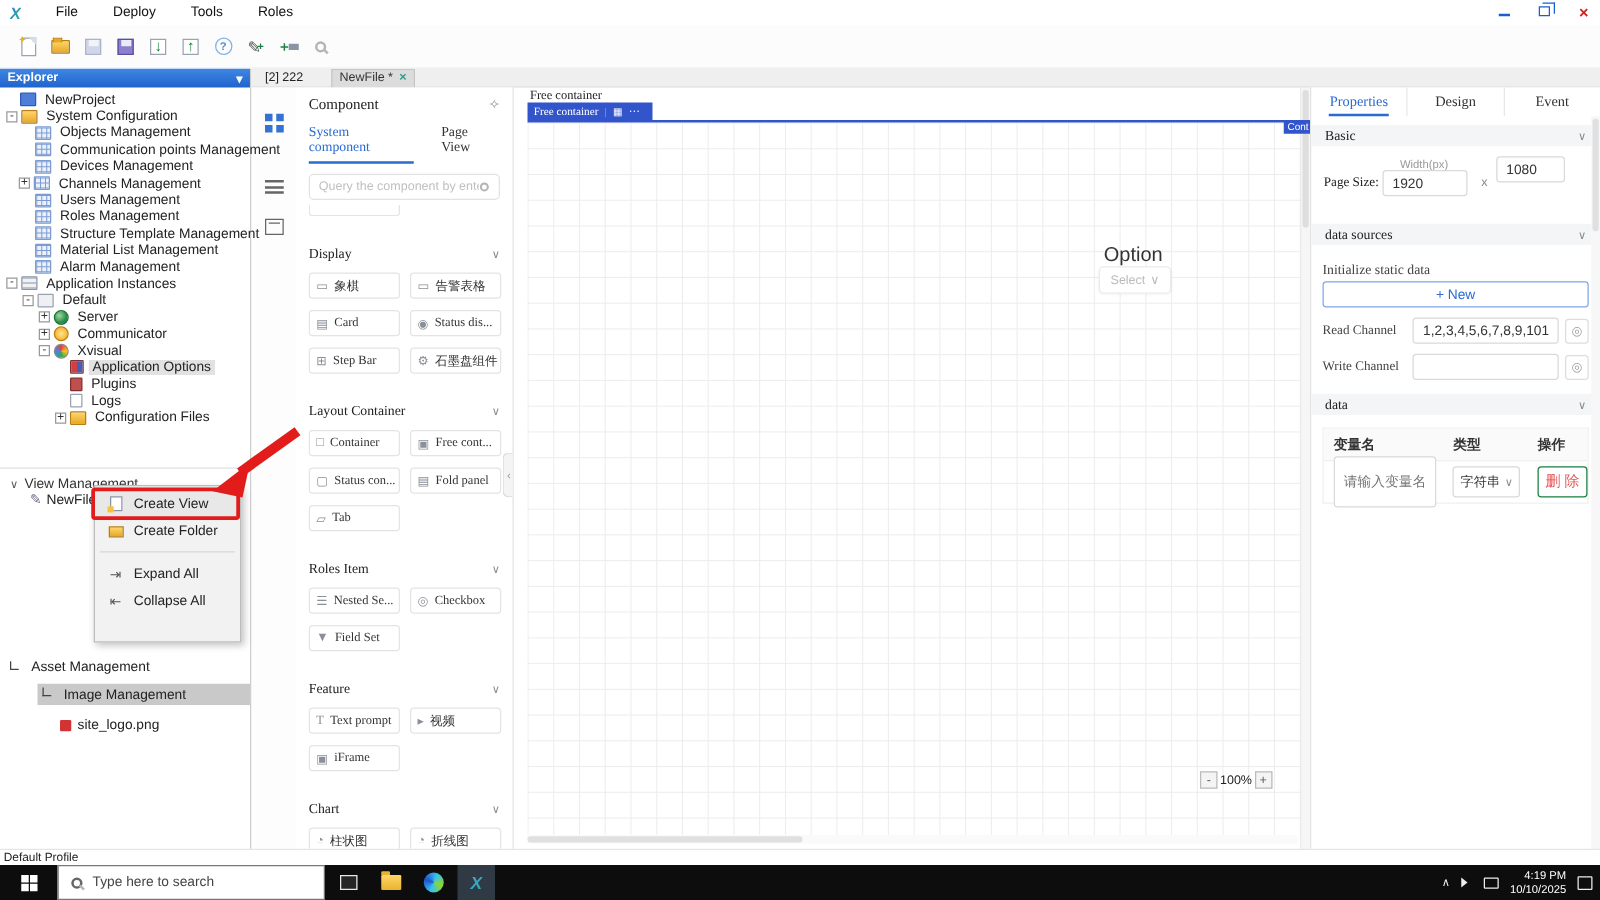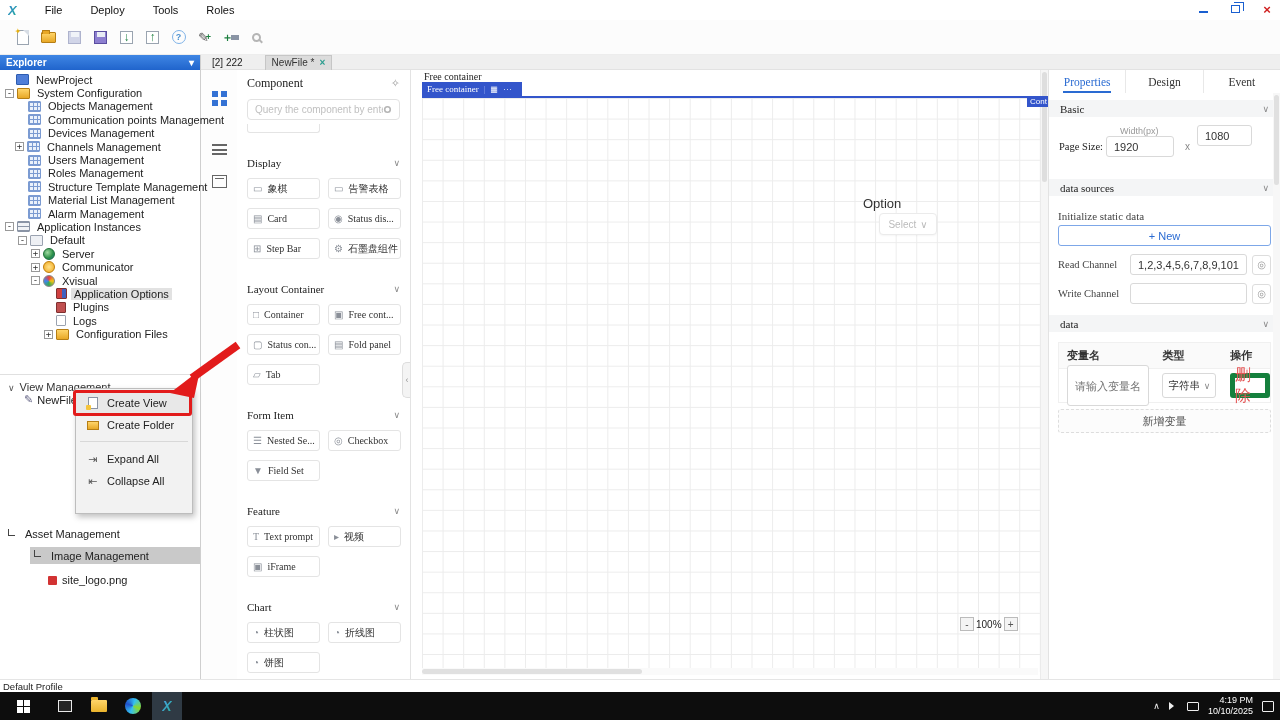--- a/index.html
+++ b/index.html
@@ -113,21 +113,21 @@
   .handle{position:absolute;right:-1px;top:292px;width:9px;height:36px;background:#f4f4f4;border:1px solid #ddd;border-right:none;border-radius:5px 0 0 5px;display:flex;align-items:center;justify-content:center;color:#999;font-size:9px}
 
   
   .canvas{position:absolute;left:411px;top:70px;width:637px;bottom:37px;background:#fff;z-index:3}
   .crumb{position:absolute;left:13px;top:1px;font-size:10px;color:#222;font-family:"Liberation Serif",serif}
   .chip{position:absolute;left:11px;top:12px;width:100px;height:14px;background:#3355cb;color:#fff;display:flex;align-items:center;gap:5px;padding:0 5px;font-size:9px;font-family:"Liberation Serif",serif}
   .chip .sepl{color:#9db0f0;font-size:8px}
   .chip .micon{font-size:8px}
   .page{position:absolute;left:11px;top:26px;width:618px;height:576px;border-top:2px solid #3355cb;background-image:linear-gradient(#ececec 1px,transparent 1px),linear-gradient(90deg,#ececec 1px,transparent 1px);background-size:20.6px 20.6px;overflow:hidden}
   .ctag{position:absolute;left:616px;top:26px;width:21px;height:11px;background:#3355cb;color:#fff;font-size:8px;display:flex;align-items:center;padding-left:3px;overflow:hidden;z-index:4}
-  .opt-label{position:absolute;left:452px;top:126px;font-size:13px;color:#333}
+  .opt-label{position:absolute;left:472px;top:126px;font-size:16px;color:#333}
   .opt-select{position:absolute;left:468px;top:143px;width:58px;height:22px;background:#fff;border:1px solid #ebebeb;border-radius:4px;box-shadow:0 1px 2px rgba(0,0,0,.04);display:flex;align-items:center;justify-content:center;gap:4px;font-size:10px;color:#bbb}
   .zoomctl{position:absolute;left:549px;top:547px;display:flex;align-items:center;gap:2px;font-size:10px;color:#222}
   .zbtn{width:14px;height:14px;border:1px solid #bbb;background:#f4f4f4;display:flex;align-items:center;justify-content:center;font-size:10px;color:#555}
   .vsb{position:absolute;right:0;top:0;bottom:0;width:8px;background:#f6f6f6;border-left:1px solid #ebebeb}
   .vsb .thumb{position:absolute;left:1px;top:2px;width:5px;height:110px;background:#dedede;border-radius:3px}
   .hsb{position:absolute;left:11px;right:10px;top:598px;height:7px;background:#fafafa}
   .hsb .thumb{position:absolute;left:0;top:1px;width:220px;height:5px;background:#e0e0e0;border-radius:3px}
 
   
   .rpanel{position:absolute;left:1048px;top:70px;right:0;bottom:37px;background:#fff;border-left:1px solid #e3e3e3;z-index:9;font-size:11px}
@@ -152,21 +152,21 @@
   .chanrow input{flex:1;min-width:0}
   .targetbtn{flex:none;width:19px;height:20px;border:1px solid #ddd;border-radius:3px;margin-left:5px;display:flex;align-items:center;justify-content:center;color:#999;font-size:10px;background:#fff}
   .vtable{margin-top:10px;border:1px solid #f0f0f0;border-bottom:none}
   .vhead{display:flex;background:#fafafa;border-bottom:1px solid #f0f0f0;height:26px;align-items:center;font-weight:bold;color:#333}
   .vhead div{padding-left:8px}
   .c1{width:96px}.c2{width:68px}.c3{width:48px}
   .vrow{display:flex;align-items:center;height:34px;border-bottom:1px solid #f0f0f0}
   .vrow>div{padding-left:8px}
   .vname input{width:82px;height:41px}
   .vtype{width:54px;height:25px;border:1px solid #d9d9d9;border-radius:3px;display:flex;align-items:center;justify-content:space-between;padding:0 5px;color:#333;font-size:10.5px}
-  .delbtn{width:40px;height:25px;border:5px solid #15803d;border-radius:3px;color:#e45656;display:flex;align-items:center;justify-content:center;font-size:16px;background:#fff}
+  .delbtn{width:40px;height:25px;border:1px solid #15803d;border-radius:3px;color:#e45656;display:flex;align-items:center;justify-content:center;font-size:12px;background:#fff}
   .addbtn{margin-top:6px;height:24px;border:1px dashed #ddd;border-radius:3px;background:#fcfcfc;color:#555;display:flex;align-items:center;justify-content:center;width:100%;font-size:11px}
 
   
   .statusbar{position:absolute;left:0;right:0;bottom:28px;height:13px;background:#fff;border-top:1px solid #e5e5e5;font-size:9.5px;color:#222;display:flex;align-items:center;padding-left:3px;z-index:20}
   .taskbar{position:absolute;left:0;right:0;bottom:0;height:28px;background:#0d0d0d;display:flex;align-items:center;z-index:30}
   .startbtn{width:46px;height:28px;display:flex;align-items:center;justify-content:center}
   .winlogo{width:13px;height:13px;background-image:linear-gradient(#fff 0 0),linear-gradient(#fff 0 0),linear-gradient(#fff 0 0),linear-gradient(#fff 0 0);background-size:6px 6px;background-position:0 0,7px 0,0 7px,7px 7px;background-repeat:no-repeat}
   .tsearch{width:214px;height:28px;background:#fff;border:1px solid #777;display:flex;align-items:center;gap:8px;padding-left:10px;font-size:11px;color:#444}
   .tico{width:30px;height:28px;display:flex;align-items:center;justify-content:center;margin-left:4px}
   .taskview{width:14px;height:12px;border:1.5px solid #e8e8e8;position:relative;background:rgba(255,255,255,.1)}
@@ -401,20 +401,24 @@
   <div class="rico" style="top:105px">
       <div class="pageic"></div>
     </div>
 </div>
 
 <div class="cpanel">
   <div class="cp-title">
     <span>Component</span>
     <span class="pin">✧</span>
   </div>
+  <div class="cp-tabs">
+    <span class="cp-tab act">System component</span>
+    <span class="cp-tab">Page View</span>
+  </div>
   <div class="cp-search">
     <span>Query the component by ente</span>
     <span class="mag" style="transform:scale(.8)"></span>
   </div>
   <div class="cutbtn"></div>
 
   <div class="sec">
       <span>Display</span>
       <span class="chev">∨</span>
     </div>
@@ -466,21 +470,21 @@
         <span class="ci">▤</span>
         <span>Fold panel</span>
       </div>
     <div class="citem">
         <span class="ci">▱</span>
         <span>Tab</span>
       </div>
   </div>
 
   <div class="sec">
-      <span>Form Item</span>
+      <span>Roles Item</span>
       <span class="chev">∨</span>
     </div>
   <div class="cgrid">
     <div class="citem">
         <span class="ci">☰</span>
         <span>Nested Se...</span>
       </div>
     <div class="citem">
         <span class="ci">◎</span>
         <span>Checkbox</span>
@@ -617,40 +621,43 @@
             <span class="vtype">
               <span>字符串</span>
               <span class="chev">∨</span>
             </span>
           </div>
         <div class="c3">
             <span class="delbtn">删 除</span>
           </div>
       </div>
     </div>
-    <button class="addbtn">新增变量</button>
   </div>
   <div class="pscroll">
       <div class="thumb"></div>
     </div>
 </div>
 
 <svg width="1280" height="720" style="position:absolute;left:0;top:0;pointer-events:none;z-index:60">
   <path d="M238 345 L192 378" stroke="#e21b1b" stroke-width="8" fill="none"></path>
   <polygon points="170,393 200,370 194,398" fill="#e21b1b"></polygon>
 </svg>
 
 <div class="statusbar">
     <span>Default Profile</span>
   </div>
 
 <div class="taskbar">
   <div class="startbtn">
       <span class="winlogo"></span>
     </div>
+  <div class="tsearch">
+    <span class="mag" style="border-color:#666"></span>
+    <span>Type here to search</span>
+  </div>
   <div class="tico">
       <span class="taskview"></span>
     </div>
   <div class="tico">
       <span class="tfolder"></span>
     </div>
   <div class="tico">
       <span class="edge"></span>
     </div>
   <div class="tico active">

